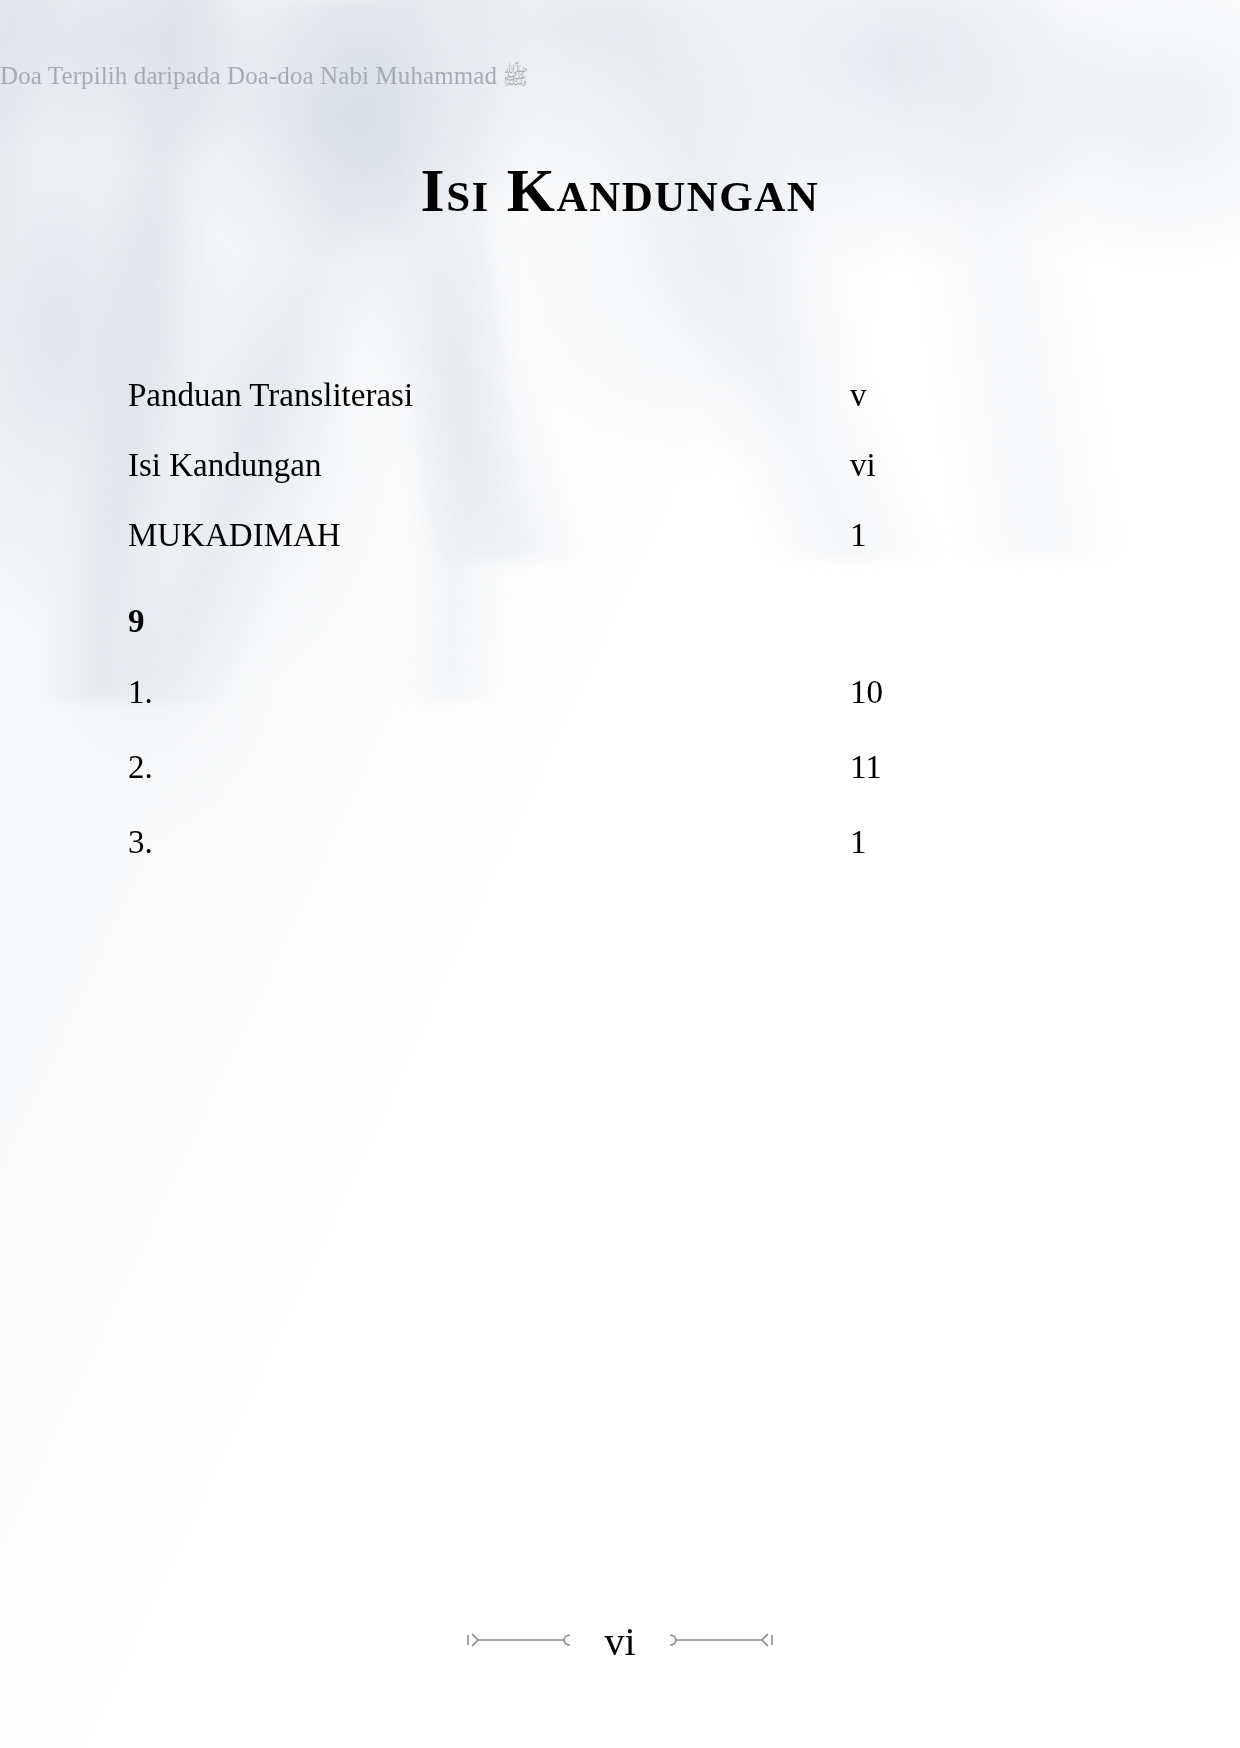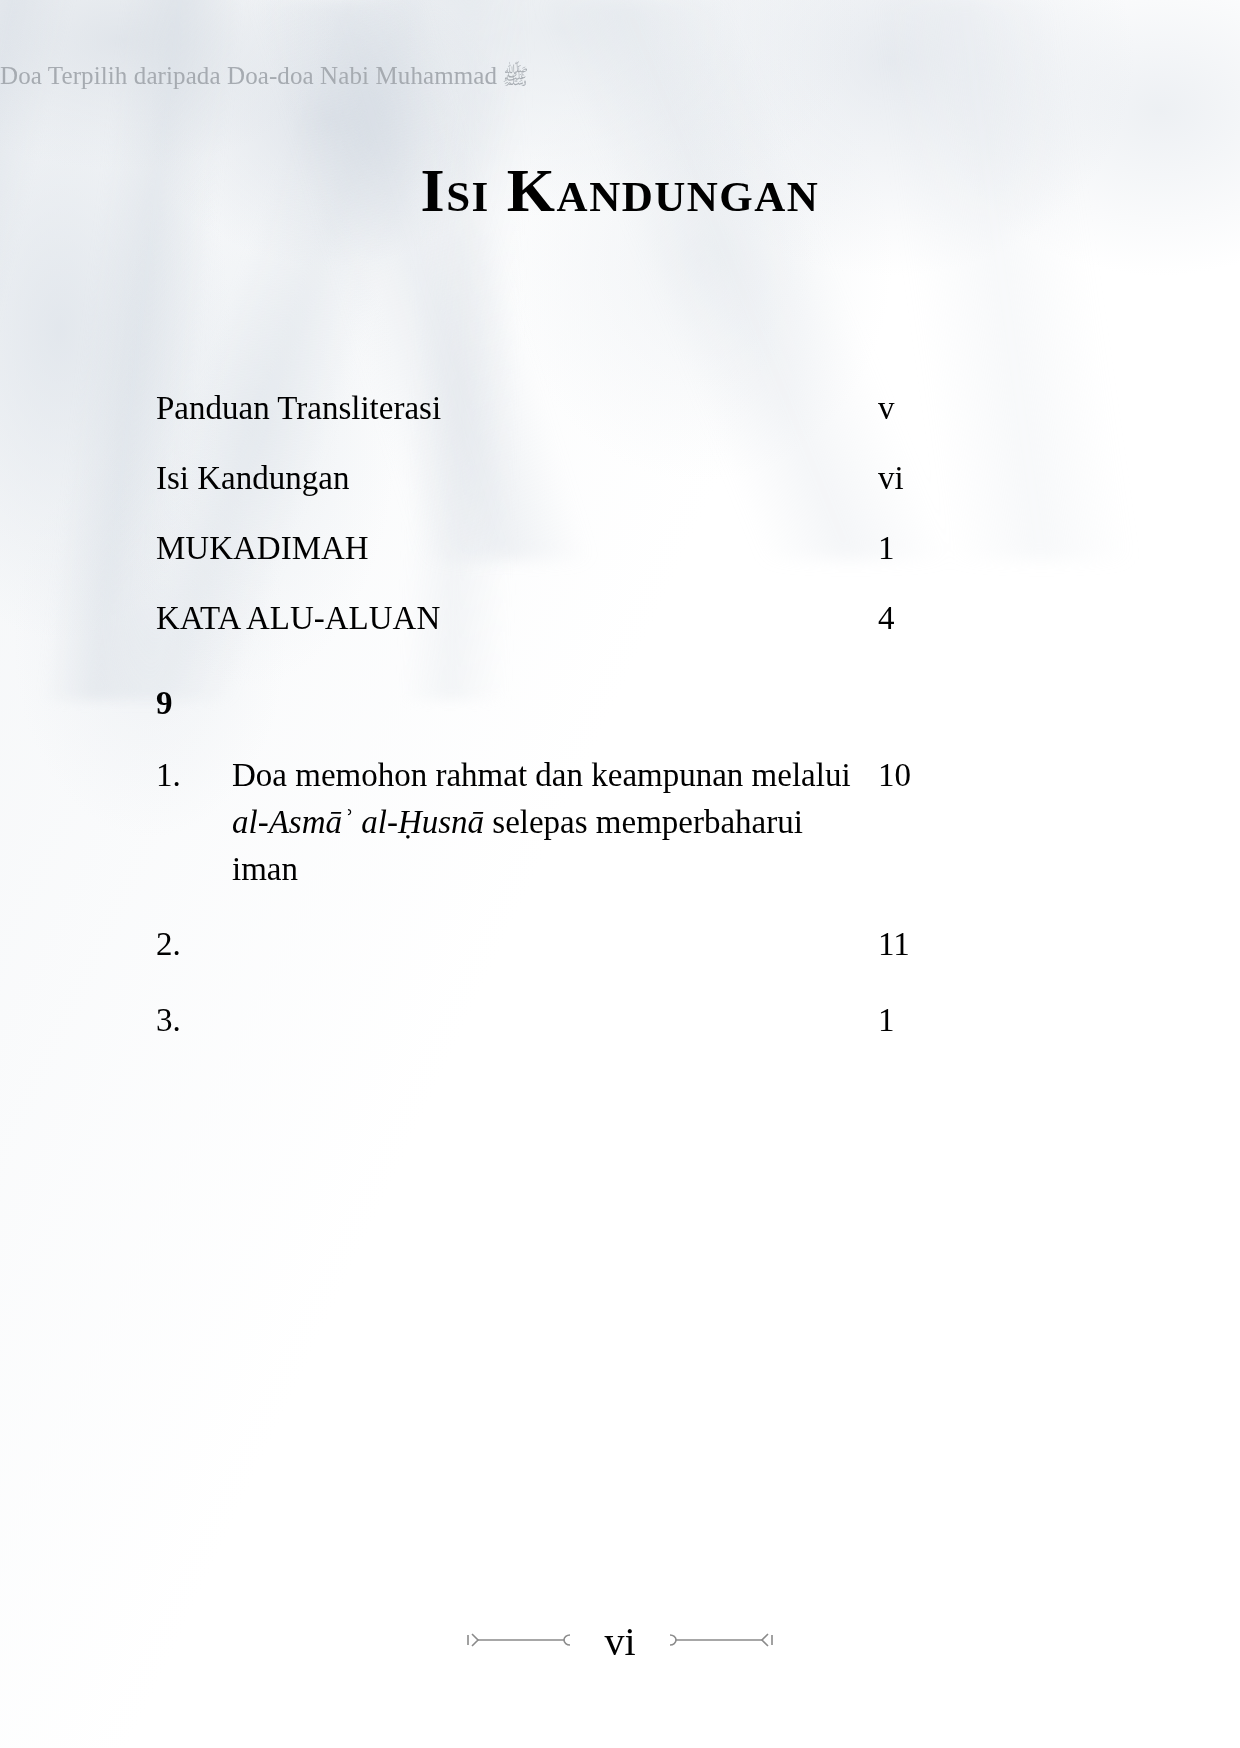--- a/index.html
+++ b/index.html
@@ -100,23 +100,22 @@
     font-variant: small-caps;
     letter-spacing: 1.5px;
     color: #000;
     font-family: "Liberation Serif", "DejaVu Serif", serif;
   }
 
   
   .toc {
     position: absolute;
     left: 128px;
-    top: 385px;
+    top: 372px;
     width: 900px;
-    margin-left: 28px;
   }
 
   .toc-row {
     display: flex;
     align-items: flex-start;
     font-size: 33px;
     line-height: 1.45;
   }
   .toc-row .label-col {
     width: 722px;
@@ -201,33 +200,28 @@
     <div class="toc-row entry-simple">
       <div class="label-col">Isi Kandungan</div>
       <div class="page-col">vi</div>
     </div>
 
     <div class="toc-row entry-simple">
       <div class="label-col">MUKADIMAH</div>
       <div class="page-col">1</div>
     </div>
 
-    <div class="toc-row entry-simple">
-      <div class="label-col">KATA ALU-ALUAN</div>
-      <div class="page-col">4</div>
-    </div>
 
     <div class="toc-row entry-part">
       <div class="page-col">9</div>
     </div>
 
     <div class="toc-row entry-item">
       <div class="label-col">
         <span class="item-num">1.</span>
-        <span class="item-text"><span>Doa memohon rahmat dan keampunan melalui </span><i>al-Asmāʾ al-Ḥusnā</i><span> selepas memperbaharui iman</span></span>
       </div>
       <div class="page-col">10</div>
     </div>
 
     <div class="toc-row entry-item">
       <div class="label-col">
         <span class="item-num">2.</span>
       </div>
       <div class="page-col">11</div>
     </div>

